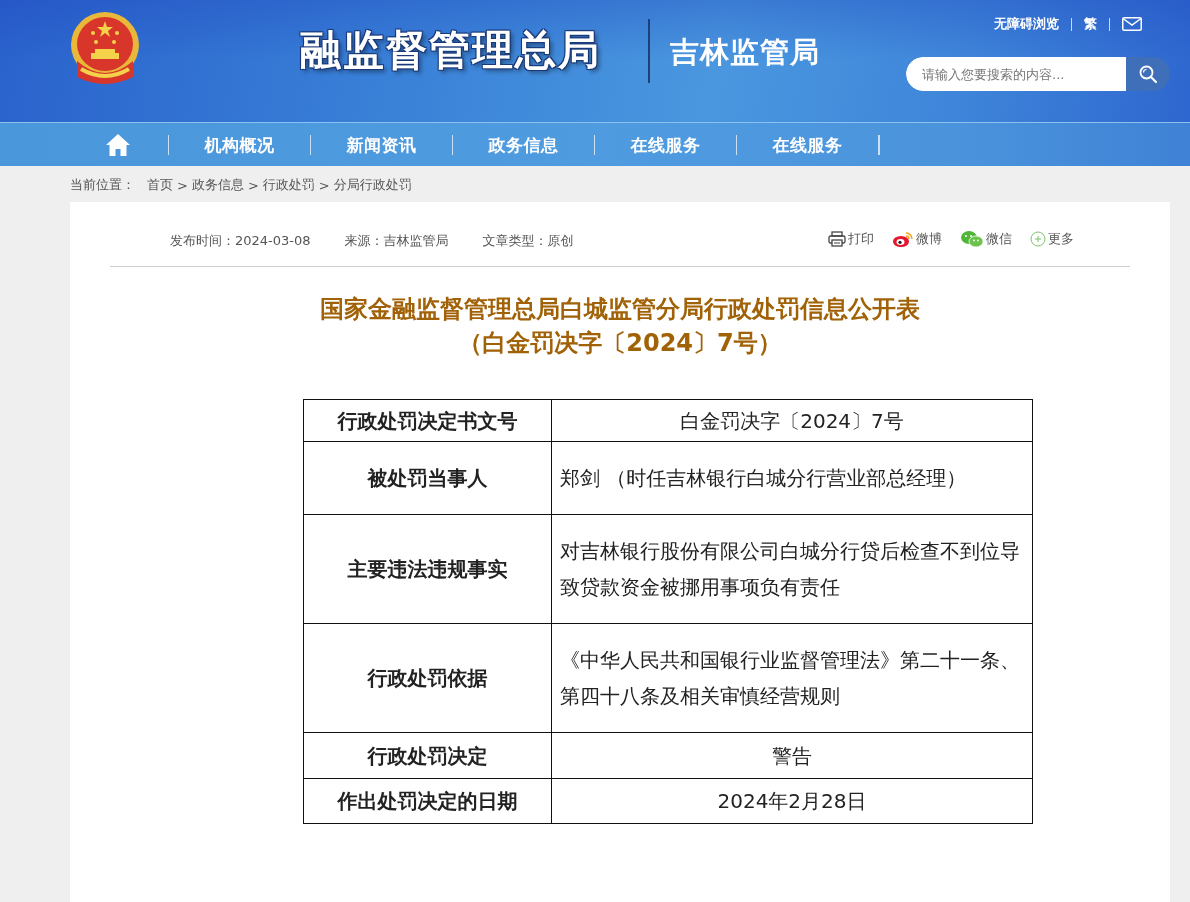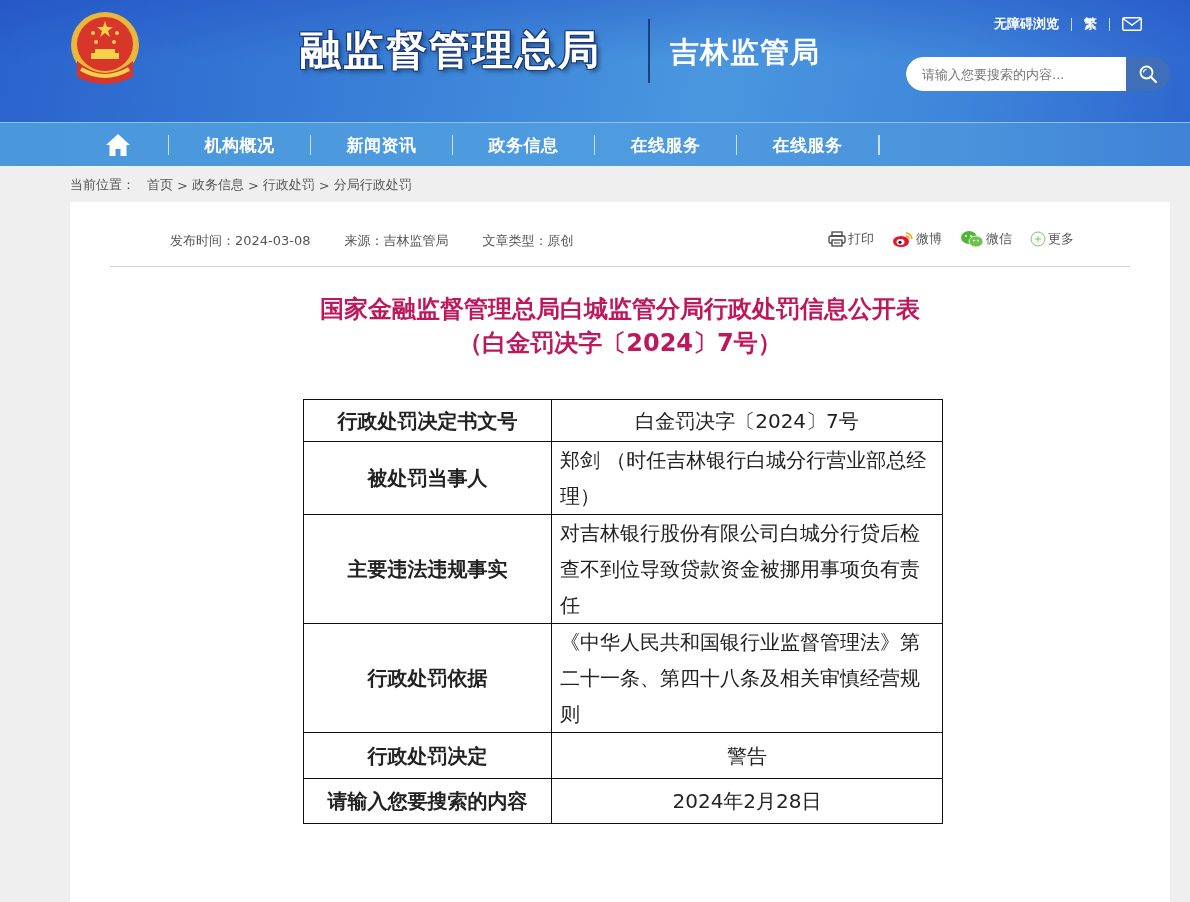--- a/index.html
+++ b/index.html
@@ -90,25 +90,25 @@
   .meta span.item { margin-right: 34px; }
   .share {
     position: absolute; right: 96px; top: 28px; display: flex; align-items: center; font-size: 13px; color: #555;
   }
   .share .s { display: flex; align-items: center; margin-left: 18px; cursor: pointer; }
   .share .s:first-child { margin-left: 0; }
   .share svg { margin-right: 2px; }
   .rule { position: absolute; left: 40px; top: 64px; width: 1020px; height: 1px; background: #cfcfcf; }
   .doc-title {
     position: absolute; left: 0; top: 90px; width: 1100px; text-align: center;
-    font-size: 24px; font-weight: bold; color: #be185d; line-height: 34px;
+    font-size: 24px; font-weight: bold; color: #a16207; line-height: 34px;
   }
   
   .ptable {
-    position: absolute; left: 233px; top: 197px; width: 640px;
+    position: absolute; left: 233px; top: 197px; width: 730px;
     border-collapse: collapse; table-layout: fixed; padding-left: 20px;
   }
   .ptable td {
     border: 1px solid #111; font-size: 20px; color: #222; line-height: 36px;
   }
   .ptable td.k { width: 248px; text-align: center; font-weight: bold; padding: 0 6px; }
   .ptable td.v { padding: 0 8px; }
   .ptable td.v.c { text-align: center; }
   .ptable td.k.two { line-height: 28px; }
 </style>
@@ -262,18 +262,18 @@
     </tr>
     <tr style="height:109px;">
       <td class="k">行政处罚依据</td>
       <td class="v">《中华人民共和国银行业监督管理法》第二十一条、第四十八条及相关审慎经营规则</td>
     </tr>
     <tr style="height:46px;">
       <td class="k">行政处罚决定</td>
       <td class="v c">警告</td>
     </tr>
     <tr style="height:45px;">
-      <td class="k">请输入您要搜索的内容</td>
+      <td class="k">作出处罚决定的日期</td>
       <td class="v c">2024年2月28日</td>
     </tr>
   </tbody>
     </table>
 </div>
 
 </body></html>

